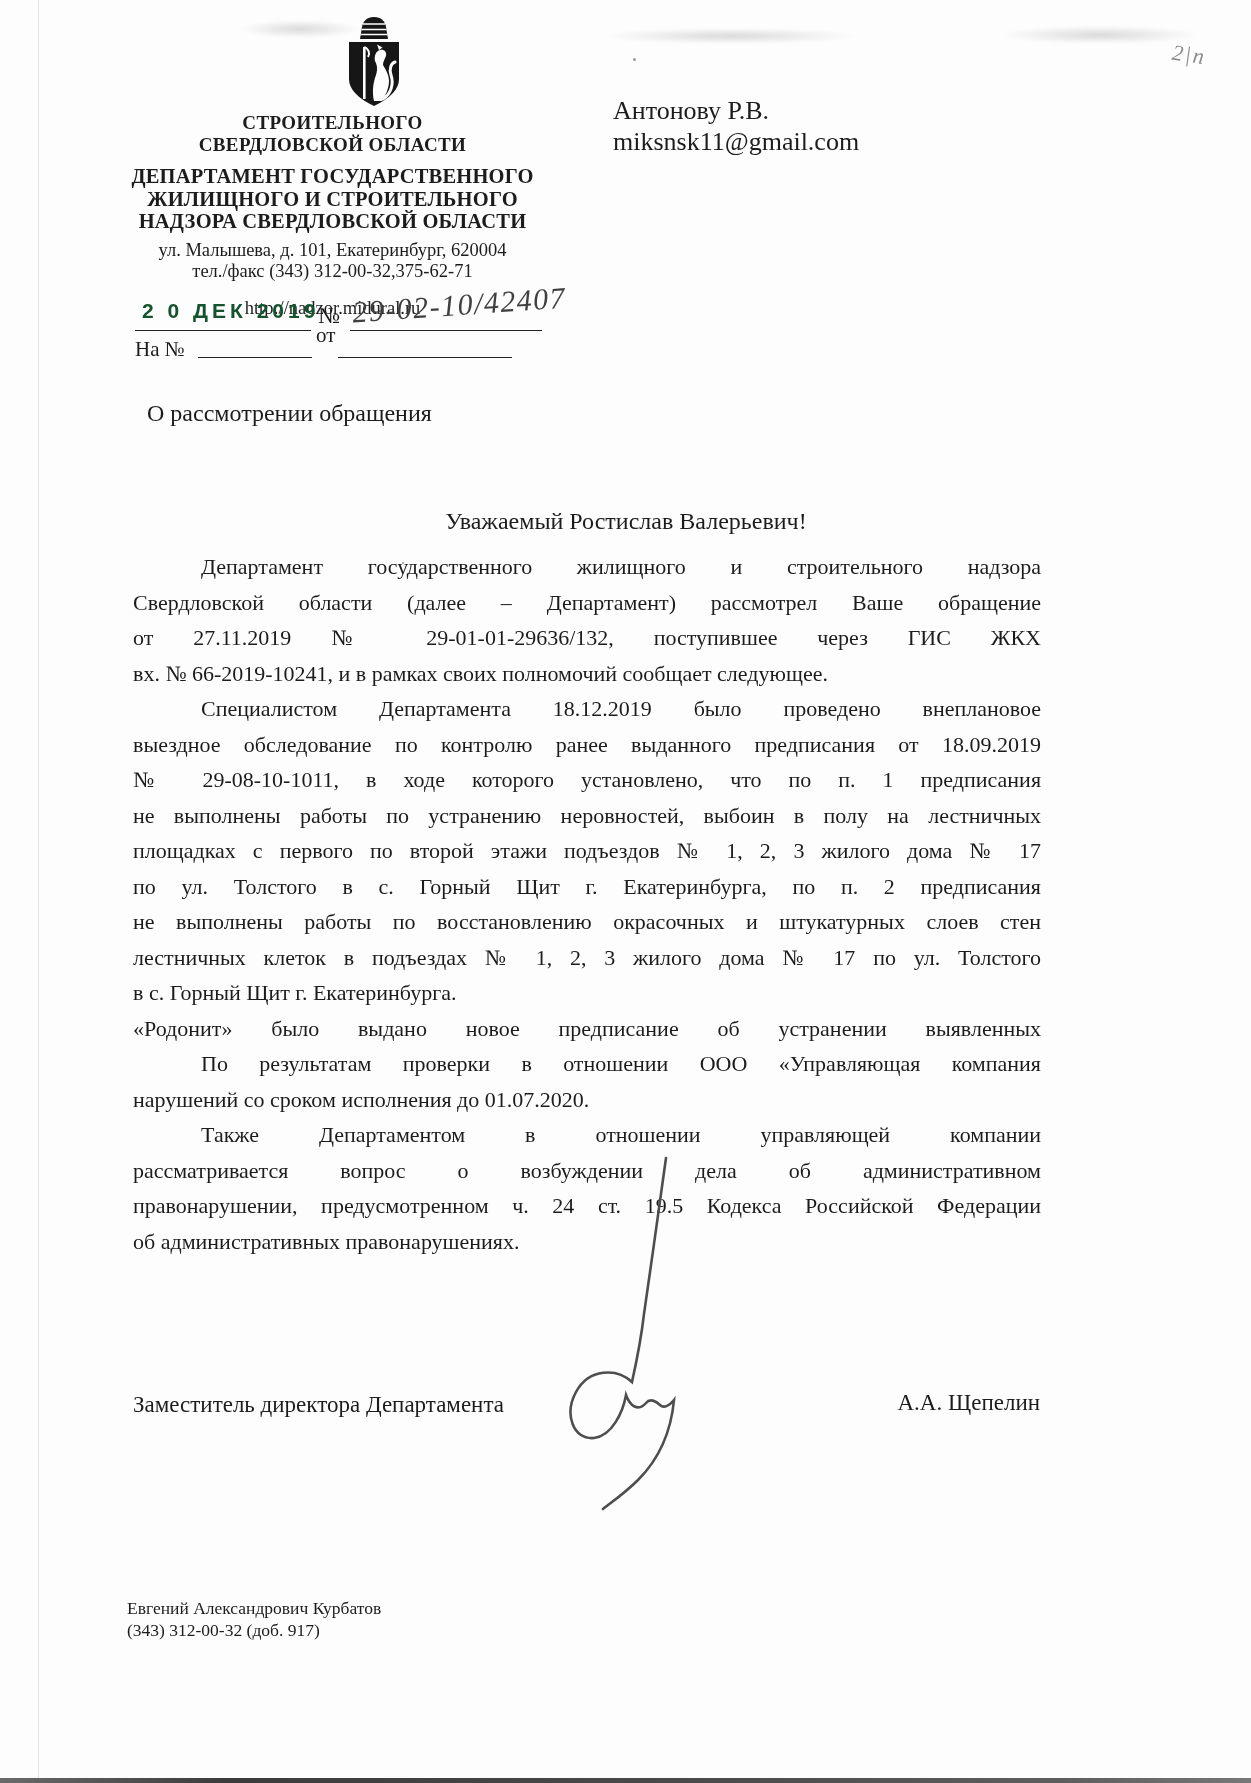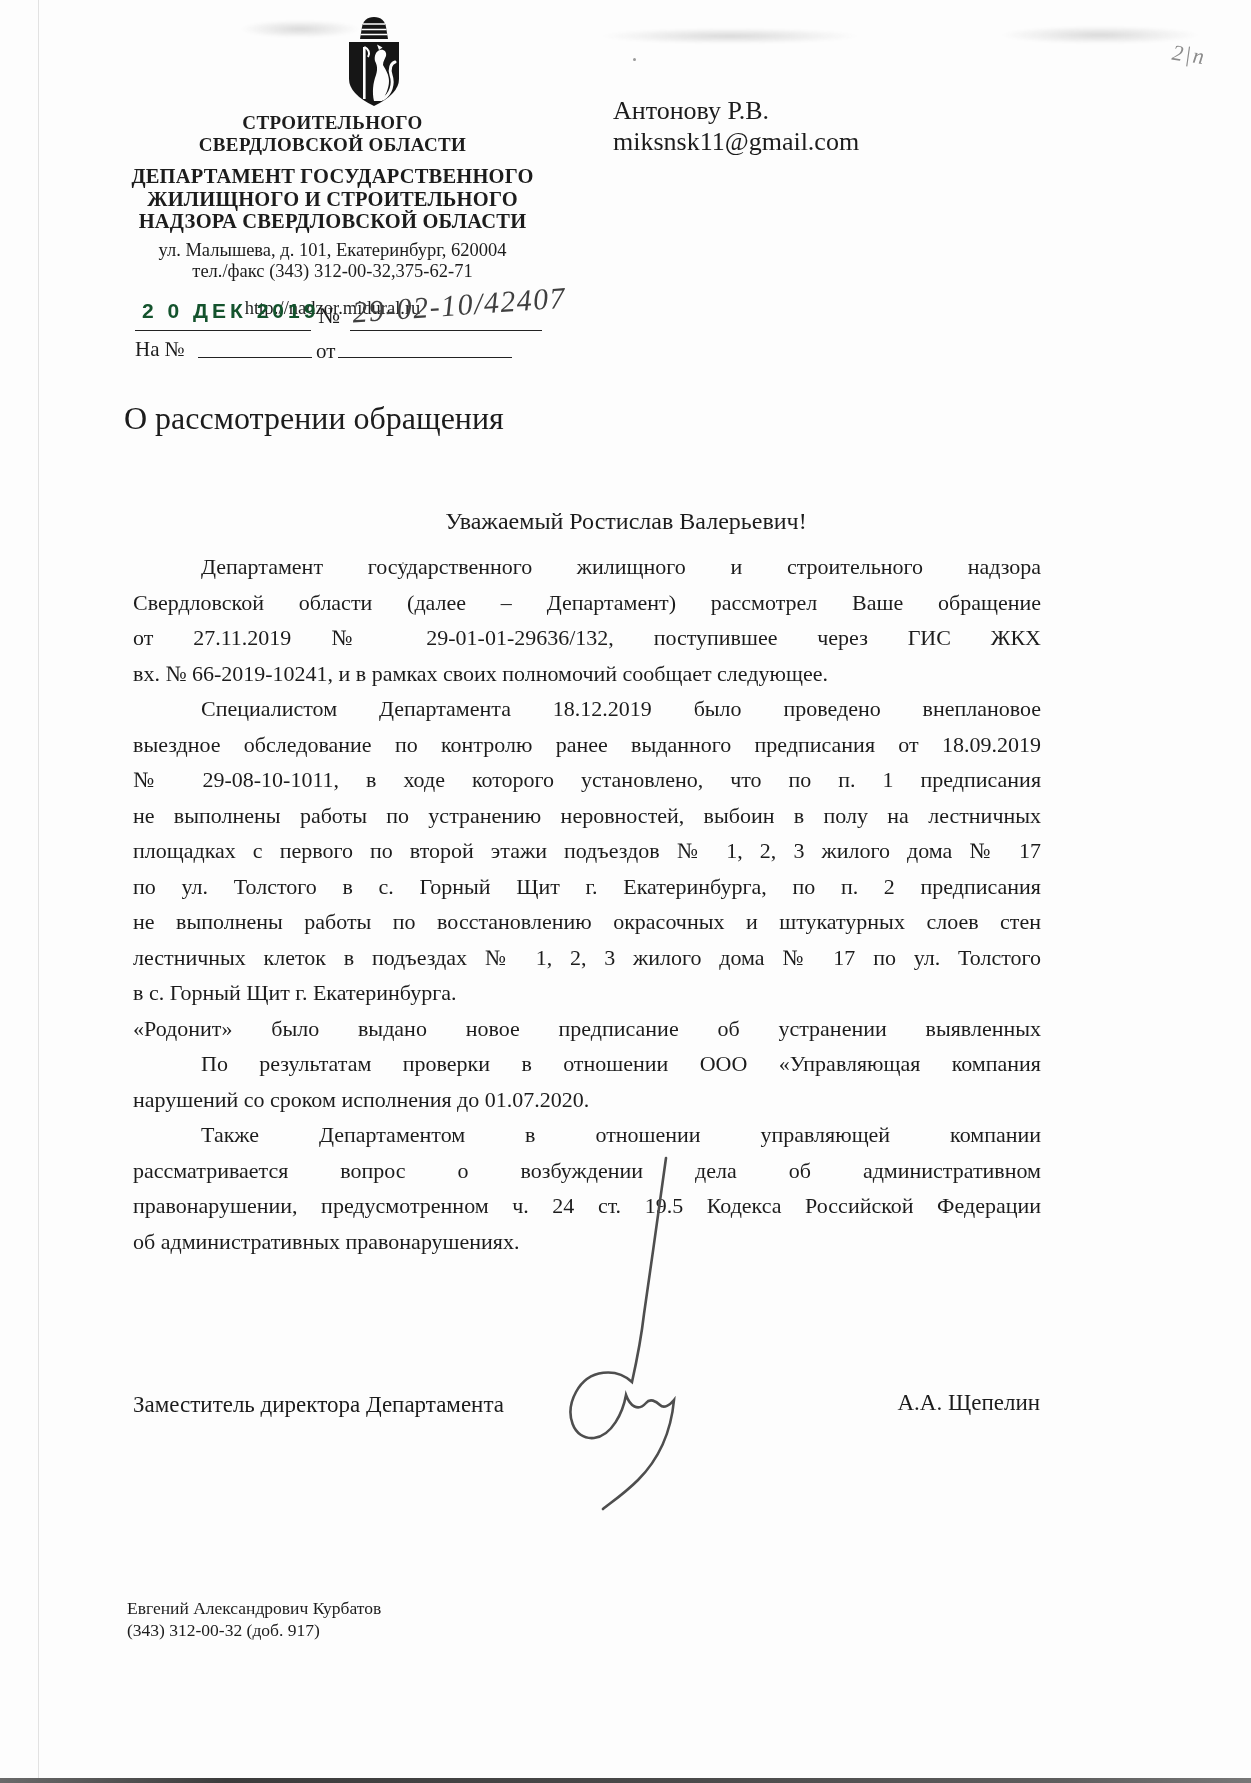--- a/index.html
+++ b/index.html
@@ -31,24 +31,24 @@
   
   .date-stamp{position:absolute;left:142px;top:299px;color:#14532d;
     font-family:"Liberation Sans",sans-serif;font-weight:bold;font-size:21px;letter-spacing:4px;}
   .u-date{position:absolute;left:135px;top:330px;width:176px;border-bottom:1.6px solid #222;}
   .num-label{position:absolute;left:318px;top:303px;font-size:23px;}
   .u-num{position:absolute;left:350px;top:330px;width:192px;border-bottom:1.6px solid #222;}
   .hand-number{position:absolute;left:352px;top:288px;font-size:30px;color:#3f3f3f;
     font-style:italic;transform:rotate(-4deg);letter-spacing:1.5px;white-space:nowrap;}
   .reply-label{position:absolute;left:135px;top:337px;font-size:21px;}
   .u-reply1{position:absolute;left:198px;top:357px;width:114px;border-bottom:1.4px solid #222;}
-  .reply-from{position:absolute;left:316px;top:339px;font-size:21px;}
+  .reply-from{position:absolute;left:316px;top:323px;font-size:21px;}
   .u-reply2{position:absolute;left:338px;top:357px;width:174px;border-bottom:1.4px solid #222;}
   
-  .subject{position:absolute;left:124px;top:400px;font-size:32px;}
+  .subject{position:absolute;left:147px;top:400px;font-size:24px;}
   .salutation{position:absolute;left:133px;top:508px;width:908px;text-align:center;
     padding-left:78px;box-sizing:border-box;font-size:24px;}
   .body-text{position:absolute;left:133px;top:549px;width:908px;font-size:22px;line-height:35.5px;}
   .bline{white-space:nowrap;}
   .bline.just{white-space:normal;text-align:justify;text-align-last:justify;}
   .bline.indent{padding-left:68px;}
   .sig-label{position:absolute;left:133px;top:1392px;font-size:23px;}
   .sig-name{position:absolute;left:860px;top:1390px;width:180px;text-align:right;font-size:23px;}
   .sig-mark{position:absolute;left:545px;top:1152px;width:165px;height:365px;}
   .footer{position:absolute;left:127px;top:1598px;font-size:17.5px;line-height:21.5px;}

